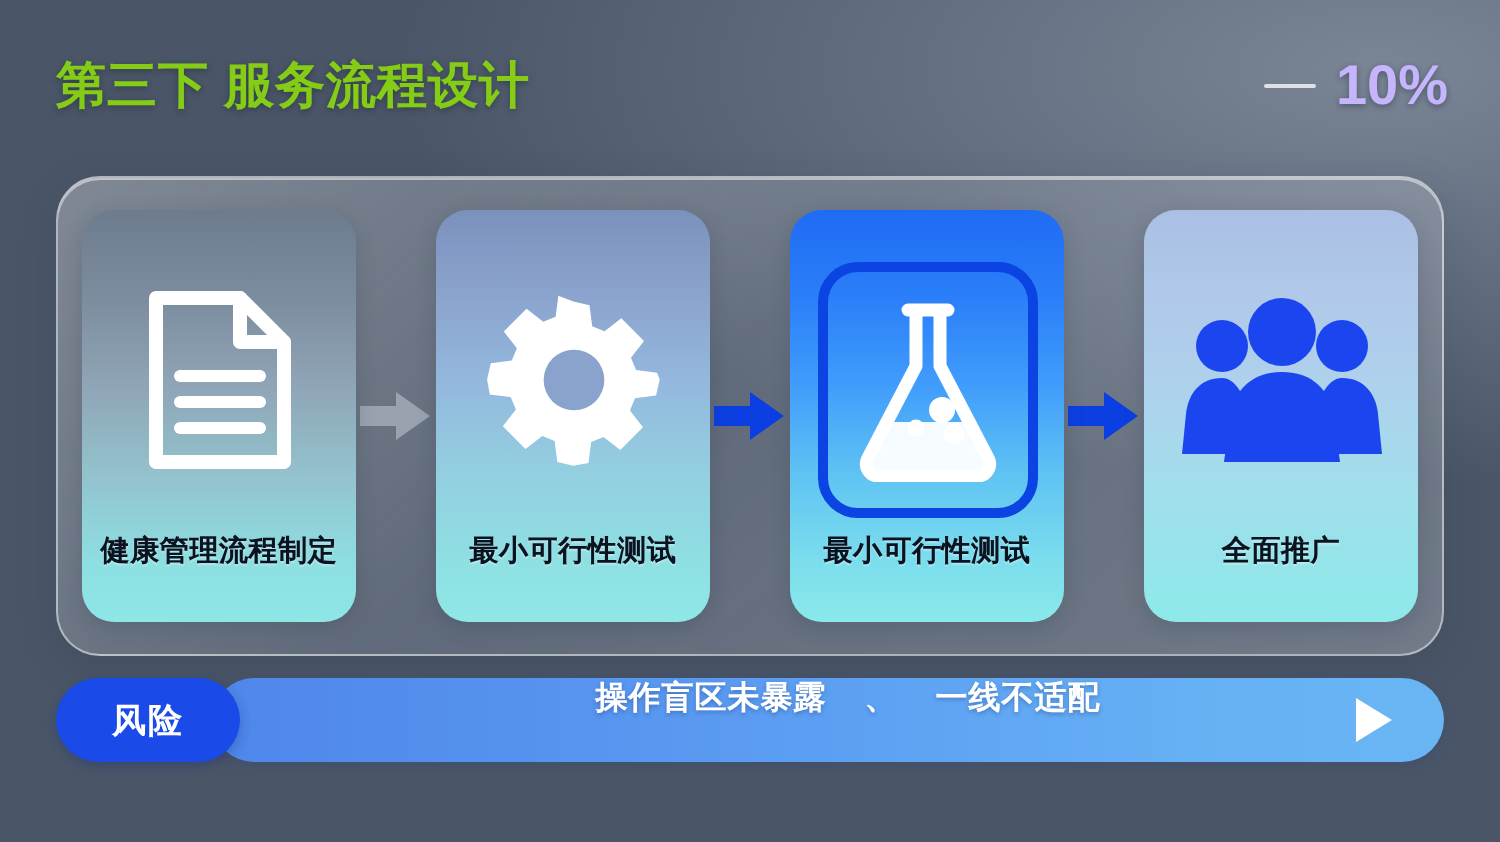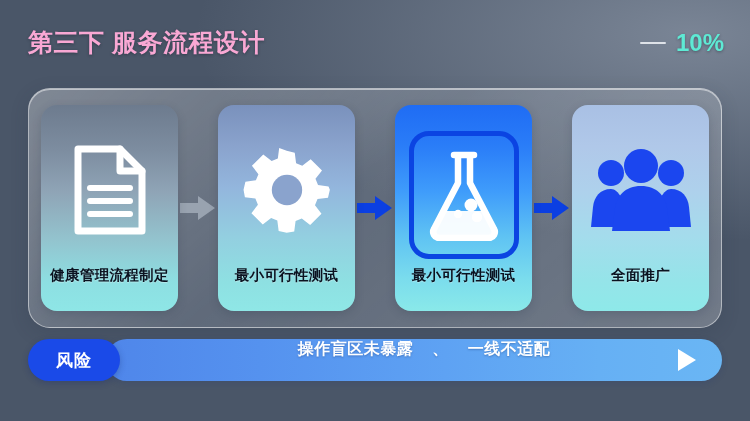--- a/index.html
+++ b/index.html
@@ -35,32 +35,32 @@
     pointer-events:none;
   }
 
   
   .header{
     position:absolute; left:0; top:0; width:750px; height:85px;
     display:flex; align-items:center; justify-content:space-between;
     padding:0 26px 0 28px; z-index:5;
   }
   .page-title{
-    font-size:25px; font-weight:bold; color:#f9a8d4;
+    font-size:25px; font-weight:bold; color:#84cc16;
     letter-spacing:.5px;
     text-shadow:0 1px 3px rgba(20,28,40,.45);
     white-space:nowrap;
   }
   .progress-wrap{ display:flex; align-items:center; gap:10px; }
   .progress-dash{
     width:26px; height:2px; background:#e7eaf0; border-radius:2px;
     opacity:.92;
   }
   .progress-value{
-    font-size:24px; font-weight:bold; color:#5eead4;
+    font-size:28px; font-weight:bold; color:#c4b5fd;
     text-shadow:0 1px 3px rgba(20,28,40,.4);
   }
 
   
   .flow-panel{
     position:absolute; left:28px; top:88px; width:694px; height:240px;
     border-radius:22px;
     background:linear-gradient(140deg, rgba(255,255,255,.30) 0%, rgba(255,255,255,.12) 45%, rgba(255,255,255,.22) 100%);
     border:1px solid rgba(255,255,255,.48);
     box-shadow:0 5px 18px rgba(40,50,65,.18), inset 0 1px 0 rgba(255,255,255,.5);

